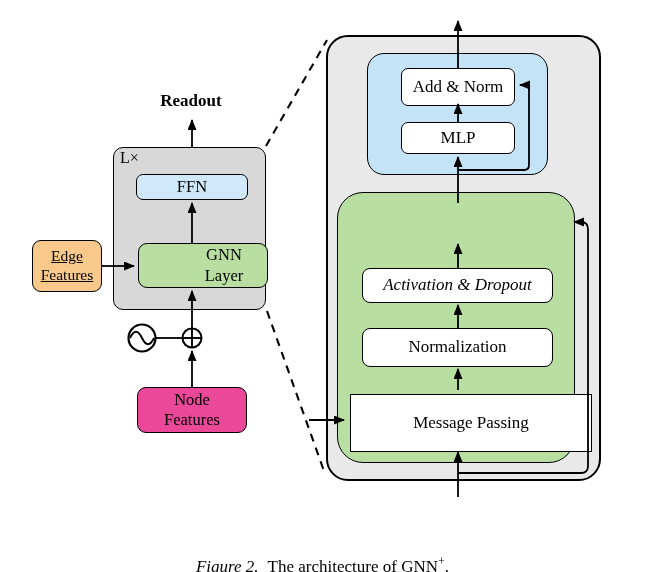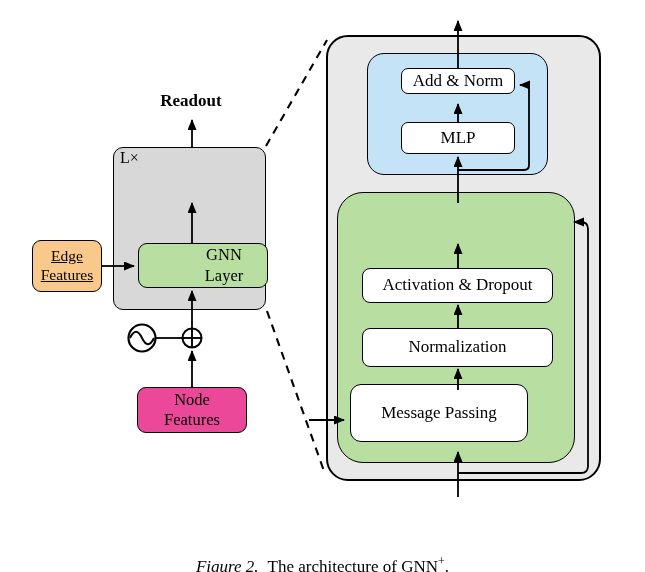--- a/index.html
+++ b/index.html
@@ -25,42 +25,45 @@
   .gnn{left:138px;top:243px;width:130px;height:45px;border-radius:9px;font-size:16.5px;padding-left:42px;}
   .edge{left:32px;top:240px;width:70px;height:52px;border-radius:9px;font-size:15.5px;}
   .node{left:137px;top:387px;width:110px;height:46px;border-radius:9px;font-size:16.5px;}
   .posenc{left:24px;top:319px;width:104px;text-align:right;font-size:15.5px;line-height:1.08;}
 
   
   .right-panel{left:326px;top:35px;width:275px;height:446px;border-radius:22px;background:#e9e9e9;}
   .blue-panel{left:367px;top:53px;width:181px;height:122px;border-radius:17px;border-width:1.8px;}
   .green-panel{left:337px;top:192px;width:238px;height:271px;border-radius:26px;border-width:1.8px;}
   .white{background:#ffffff;}
-  .addnorm{left:401px;top:68px;width:114px;height:26px;border-radius:7px;font-size:17px;}
+  .addnorm{left:401px;top:68px;width:114px;height:38px;border-radius:7px;font-size:17px;}
   .mlp{left:401px;top:122px;width:114px;height:32px;border-radius:7px;font-size:17px;}
   .resconn{left:362px;top:203px;width:205px;height:39px;border-radius:8px;font-size:17px;}
-  .actdrop{left:362px;top:268px;width:191px;height:35px;border-radius:8px;font-size:17px;}
+  .actdrop{left:362px;top:268px;width:191px;height:35px;border-radius:8px;font-size:17px;font-style:italic;}
   .norm{left:362px;top:328px;width:191px;height:39px;border-radius:8px;font-size:17px;}
-  .msgpass{left:350px;top:384px;width:178px;height:58px;border-radius:11px;font-size:17px;}
+  .msgpass{left:350px;top:394px;width:242px;height:58px;border-radius:0;font-size:17px;}
 
   
   .caption{left:0;top:534px;width:645px;text-align:center;font-size:17px;}
   .caption .fig-label{font-style:italic;margin-right:9px;}
   .caption sup{font-size:12px;}
 </style>
 </head>
 <body>
 
 <div class="canvas">
 
   <div class="lbl readout z3">Readout</div>
 
   <div class="panel left-panel z1" style="background-color: rgb(216, 216, 216);"></div>
   <div class="lbl loop-lbl z2">L×</div>
 
+  <div class="box ffn z3" style="background-color: rgb(207, 233, 251);">
+    <span>FFN</span>
+  </div>
 
   <div class="box gnn z3" style="background-color: rgb(184, 223, 161);">
     <span>GNN
 Layer</span>
   </div>
 
   <div class="box edge z3" style="background-color: rgb(249, 201, 140); text-decoration: underline;">
     <span>Edge
 Features</span>
   </div>

